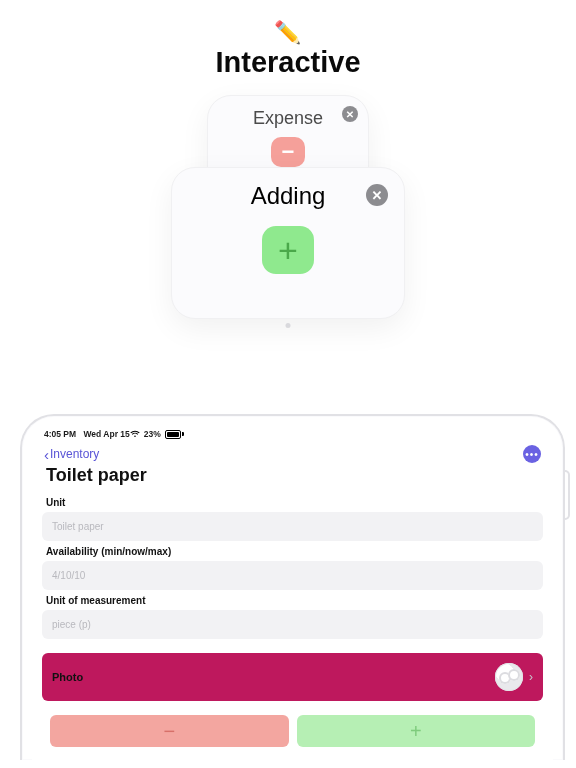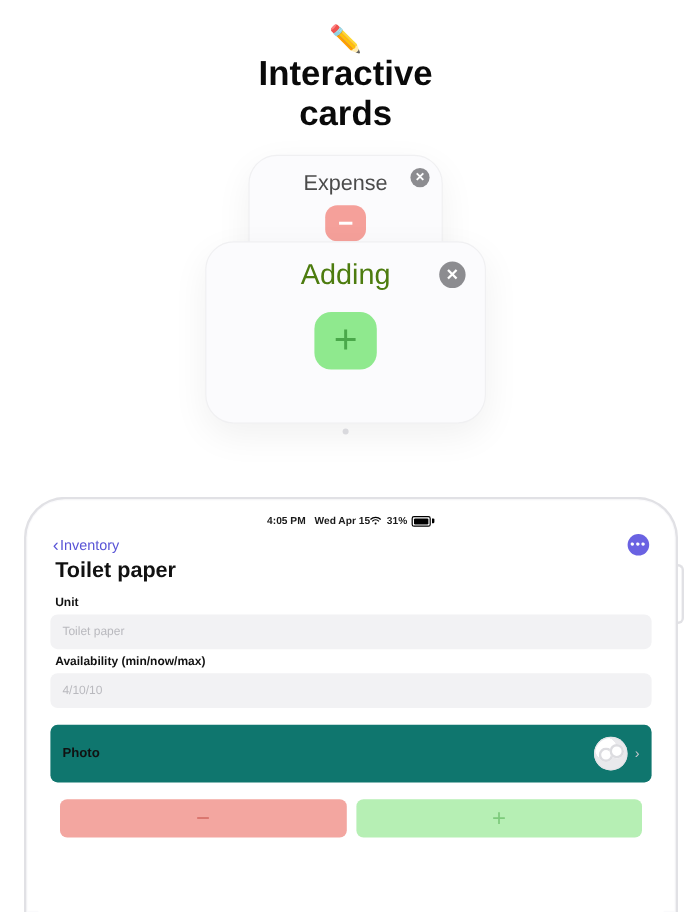--- a/index.html
+++ b/index.html
@@ -8,72 +8,72 @@
   .eyebrow{margin-top:8px;font-size:14px;font-weight:600;letter-spacing:1.5px;color:#b7b7bd;text-transform:uppercase;}
   .title{margin-top:2px;font-size:29px;font-weight:800;color:#0a0a0a;line-height:1.15;}
   .stack{position:relative;height:235px;margin-top:16px;}
   .card{position:absolute;left:50%;transform:translateX(-50%);border-radius:24px;background:#fbfbfd;box-shadow:0 10px 30px rgba(0,0,0,0.06);border:1px solid #f0f0f2;}
   .card-back{width:160px;height:120px;top:0;z-index:1;}
   .card-front{width:232px;height:150px;top:72px;z-index:2;}
   .card-title-row{position:relative;text-align:center;}
   .card-back .card-title-row{padding-top:12px;}
   .card-front .card-title-row{padding-top:14px;}
   .card-back .ct{font-size:18px;color:#4b4b4b;}
-  .card-front .ct{font-size:24px;color:#4d7c0f;font-weight:500;}
+  .card-front .ct{font-size:24px;color:#000000;font-weight:500;}
   .close-mini{position:absolute;right:10px;top:10px;width:16px;height:16px;border-radius:50%;background:#8c8c90;color:#fff;display:flex;align-items:center;justify-content:center;font-size:10px;font-weight:700;}
   .close-big{position:absolute;right:16px;top:16px;width:22px;height:22px;border-radius:50%;background:#8c8c90;color:#fff;display:flex;align-items:center;justify-content:center;font-size:13px;font-weight:800;}
   .chip-minus{margin:8px auto 0;width:34px;height:30px;border-radius:10px;background:#f5a09a;color:#fff;display:flex;align-items:center;justify-content:center;font-size:22px;font-weight:700;}
   .chip-plus{margin:16px auto 0;width:52px;height:48px;border-radius:14px;background:#8fe98e;color:#4aa84a;display:flex;align-items:center;justify-content:center;font-size:34px;font-weight:400;}
   .pager-dot{position:absolute;left:50%;transform:translateX(-50%);top:228px;width:5px;height:5px;border-radius:50%;background:#d9d9dd;z-index:3;}
 
   
   .device{position:absolute;left:20px;right:11px;top:414px;height:344px;border:2px solid #e1e1e5;border-bottom:none;border-radius:34px 34px 0 0;background:#fff;box-shadow:0 0 0 1px #fafafc inset;overflow:hidden;z-index:5;}
   .notch-r{position:absolute;right:6px;top:470px;width:8px;height:46px;border:2px solid #e1e1e5;border-left:none;border-radius:0 5px 5px 0;background:#fff;z-index:4;}
   .screen{position:absolute;left:10px;right:10px;top:10px;bottom:0;background:#fff;border-radius:24px 24px 0 0;overflow:hidden;}
-  .statusbar{display:flex;justify-content:center;align-items:center;font-size:8.5px;color:#1b1b1b;padding:3px 12px 0;}
+  .statusbar{display:flex;justify-content:flex-start;align-items:center;font-size:8.5px;color:#1b1b1b;padding:3px 12px 0;}
   .sb-left{font-weight:600;}
   .sb-date{font-weight:600;margin-left:5px;}
   .sb-right{display:flex;align-items:center;gap:4px;font-weight:600;}
   .wifi{width:10px;height:8px;position:relative;}
   .wifi svg{display:block;}
   .batt{display:inline-flex;align-items:center;}
   .batt-body{width:14px;height:7px;border:1px solid #000;border-radius:2px;position:relative;}
   .batt-fill{position:absolute;inset:1px;background:#000;border-radius:1px;}
   .batt-tip{width:2px;height:4px;background:#000;margin-left:1px;border-radius:0 1px 1px 0;}
 
   .navbar{display:flex;justify-content:space-between;align-items:center;padding:6px 12px 2px;}
   .back{display:flex;align-items:center;color:#5954d6;font-size:12px;font-weight:500;gap:1px;}
   .back .chev{font-size:15px;line-height:1;}
   .more{width:18px;height:18px;border-radius:50%;background:#6a62e2;color:#fff;display:flex;align-items:center;justify-content:center;font-size:10px;letter-spacing:1px;}
   .page-title{font-size:18px;font-weight:800;color:#111;padding:0 14px 6px;}
 
   .form{padding:0 10px;}
   .label{font-size:10px;font-weight:700;color:#111;margin:5px 4px 4px;}
   .field{background:#f2f2f4;border-radius:6px;padding:9px 10px;font-size:10px;color:#b9b9be;}
-  .photo-row{background:#0f766e;border-radius:6px;margin-top:14px;padding:10px 10px;display:flex;align-items:center;justify-content:space-between;}
+  .photo-row{background:#be185d;border-radius:6px;margin-top:14px;padding:10px 10px;display:flex;align-items:center;justify-content:space-between;}
   .photo-row .plabel{font-size:11px;font-weight:700;color:#111;}
   .photo-right{display:flex;align-items:center;gap:6px;}
   .thumb{width:28px;height:28px;border-radius:50%;background:radial-gradient(circle at 35% 35%, #fff 0 35%, #e9e9ec 36% 100%);position:relative;overflow:hidden;box-shadow:inset 0 0 0 1px #e3e3e7;}
   .thumb::before,.thumb::after{content:"";position:absolute;width:12px;height:12px;border-radius:50%;background:#fff;}
   .thumb::before{left:4px;top:9px;box-shadow:inset 0 0 0 2px #dcdce0;}
   .thumb::after{left:13px;top:6px;box-shadow:inset 0 0 0 2px #dcdce0;}
   .chev-r{color:#c6c6cb;font-size:12px;}
 
   .btnbar{display:flex;gap:8px;margin:14px 8px 0;}
   .bigbtn{flex:1;height:32px;border-radius:6px;display:flex;align-items:center;justify-content:center;font-size:20px;font-weight:500;}
   .bb-minus{background:#f3a6a0;color:#d77069;}
   .bb-plus{background:#b6efb4;color:#7ecb7c;}
 </style>
 </head>
 <body>
 
 <div class="hero">
   <div class="pencil">✏️</div>
   <div class="title">
-    <span>Interactive</span><br><span>cards</span>
+    <span>Interactive</span><br>
   </div>
 
   <div class="stack">
     <div class="card card-back">
       <div class="card-title-row">
         <span class="ct">Expense</span>
         <div class="close-mini">✕</div>
       </div>
       <div class="chip-minus">−</div>
     </div>
@@ -95,21 +95,21 @@
       <div>
         <span class="sb-left">4:05 PM</span>
         <span class="sb-date">Wed Apr 15</span>
       </div>
       <div class="sb-right">
         <span class="wifi">
           <svg viewBox="0 0 12 9" width="10" height="8">
               <path d="M6 8.2a1 1 0 100-2 1 1 0 000 2zM2.2 4.6a5.4 5.4 0 017.6 0l-.9.9a4.1 4.1 0 00-5.8 0l-.9-.9zM.4 2.8a8 8 0 0111.2 0l-.9.9a6.7 6.7 0 00-9.4 0l-.9-.9z" fill="#000"></path>
             </svg>
         </span>
-        <span>31%</span>
+        <span>23%</span>
         <span class="batt">
           <span class="batt-body">
               <span class="batt-fill"></span>
             </span>
             <span class="batt-tip"></span>
         </span>
       </div>
     </div>
 
     <div class="navbar">
@@ -122,20 +122,22 @@
 
     <div class="page-title">Toilet paper</div>
 
     <div class="form">
       <div class="label">Unit</div>
       <div class="field">Toilet paper</div>
 
       <div class="label">Availability (min/now/max)</div>
       <div class="field">4/10/10</div>
 
+      <div class="label">Unit of measurement</div>
+      <div class="field">piece (p)</div>
 
       <div class="photo-row">
         <span class="plabel">Photo</span>
         <span class="photo-right">
           <span class="thumb"></span>
           <span class="chev-r">›</span>
         </span>
       </div>
 
       <div class="btnbar">

